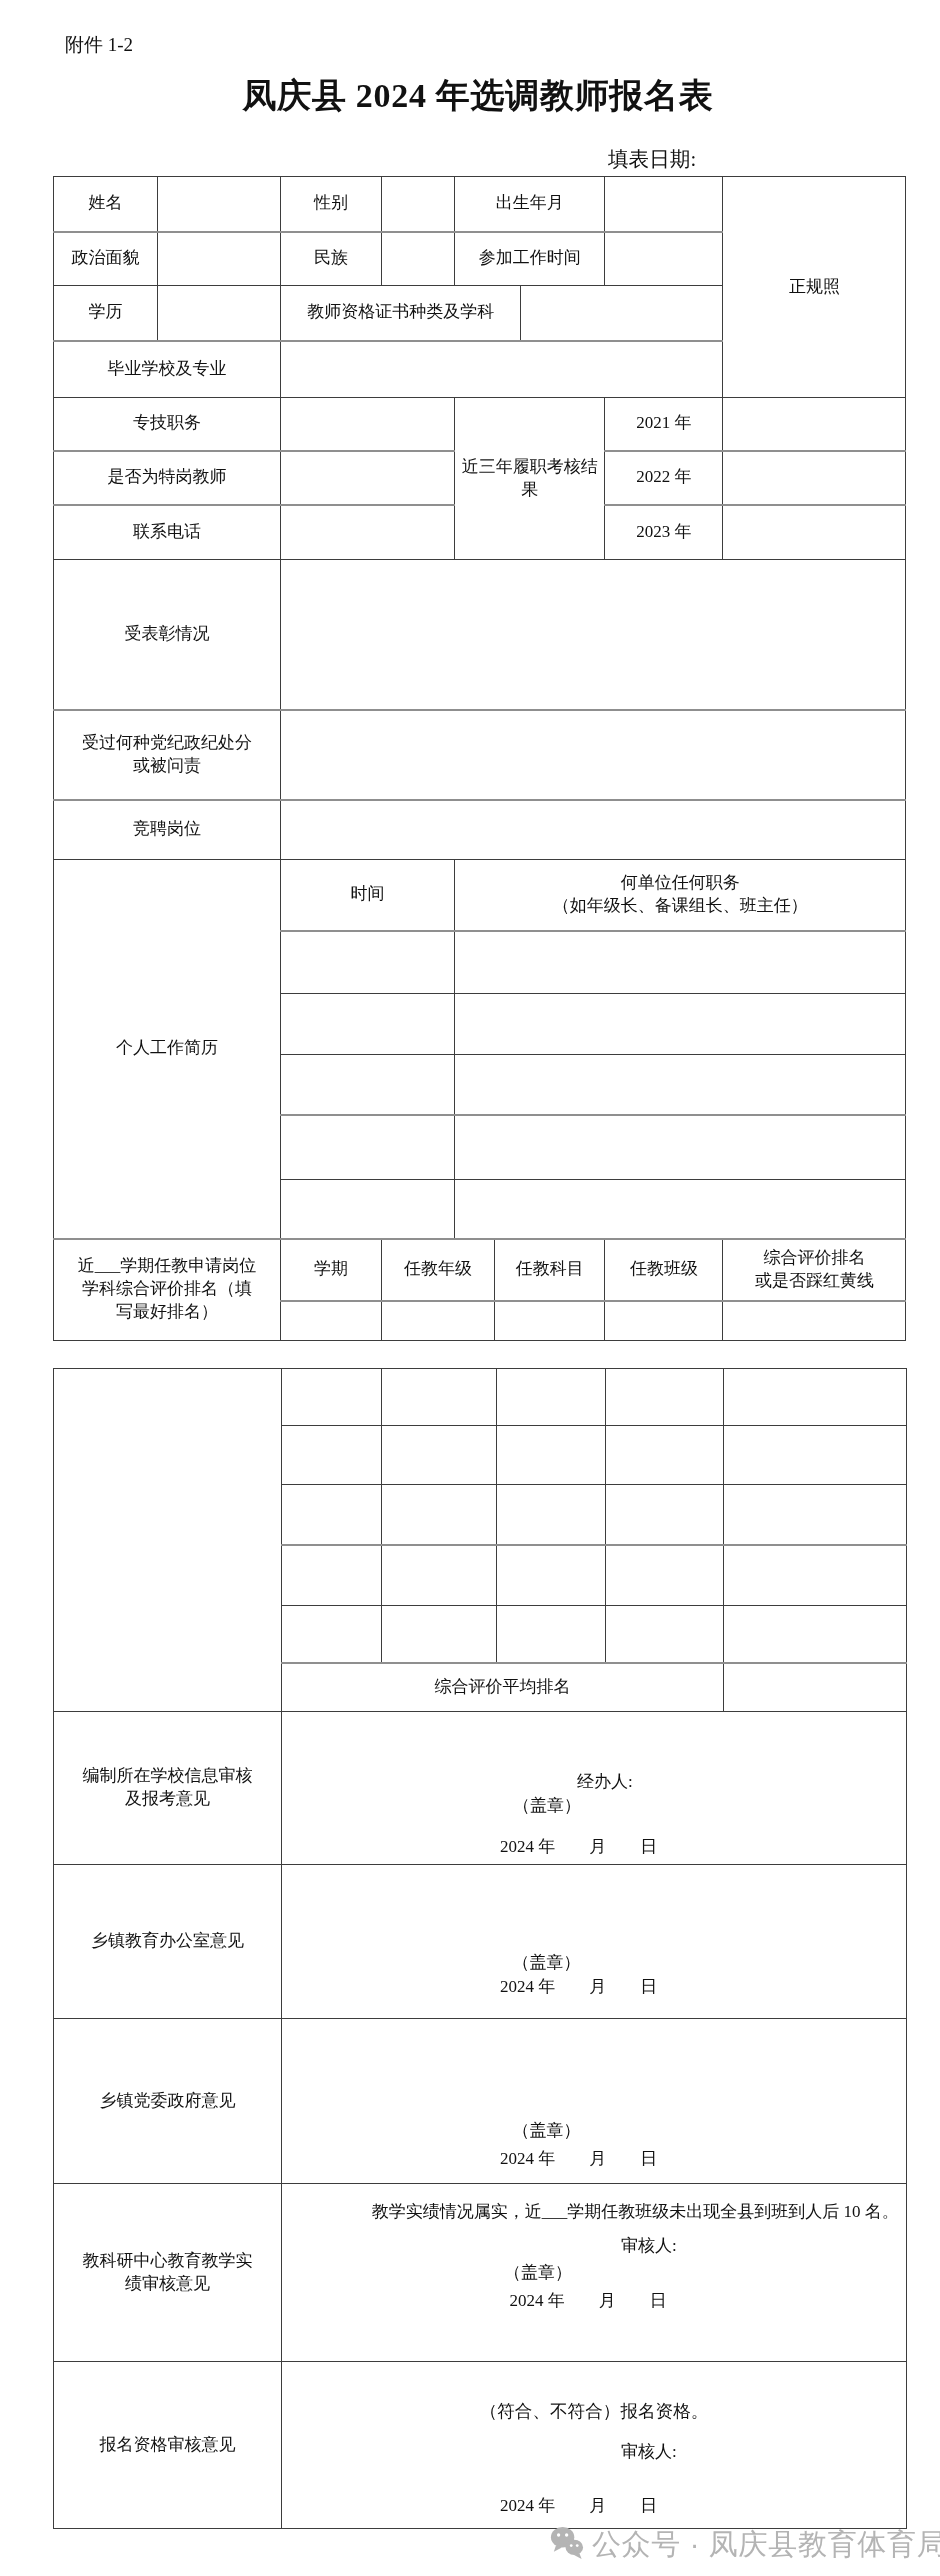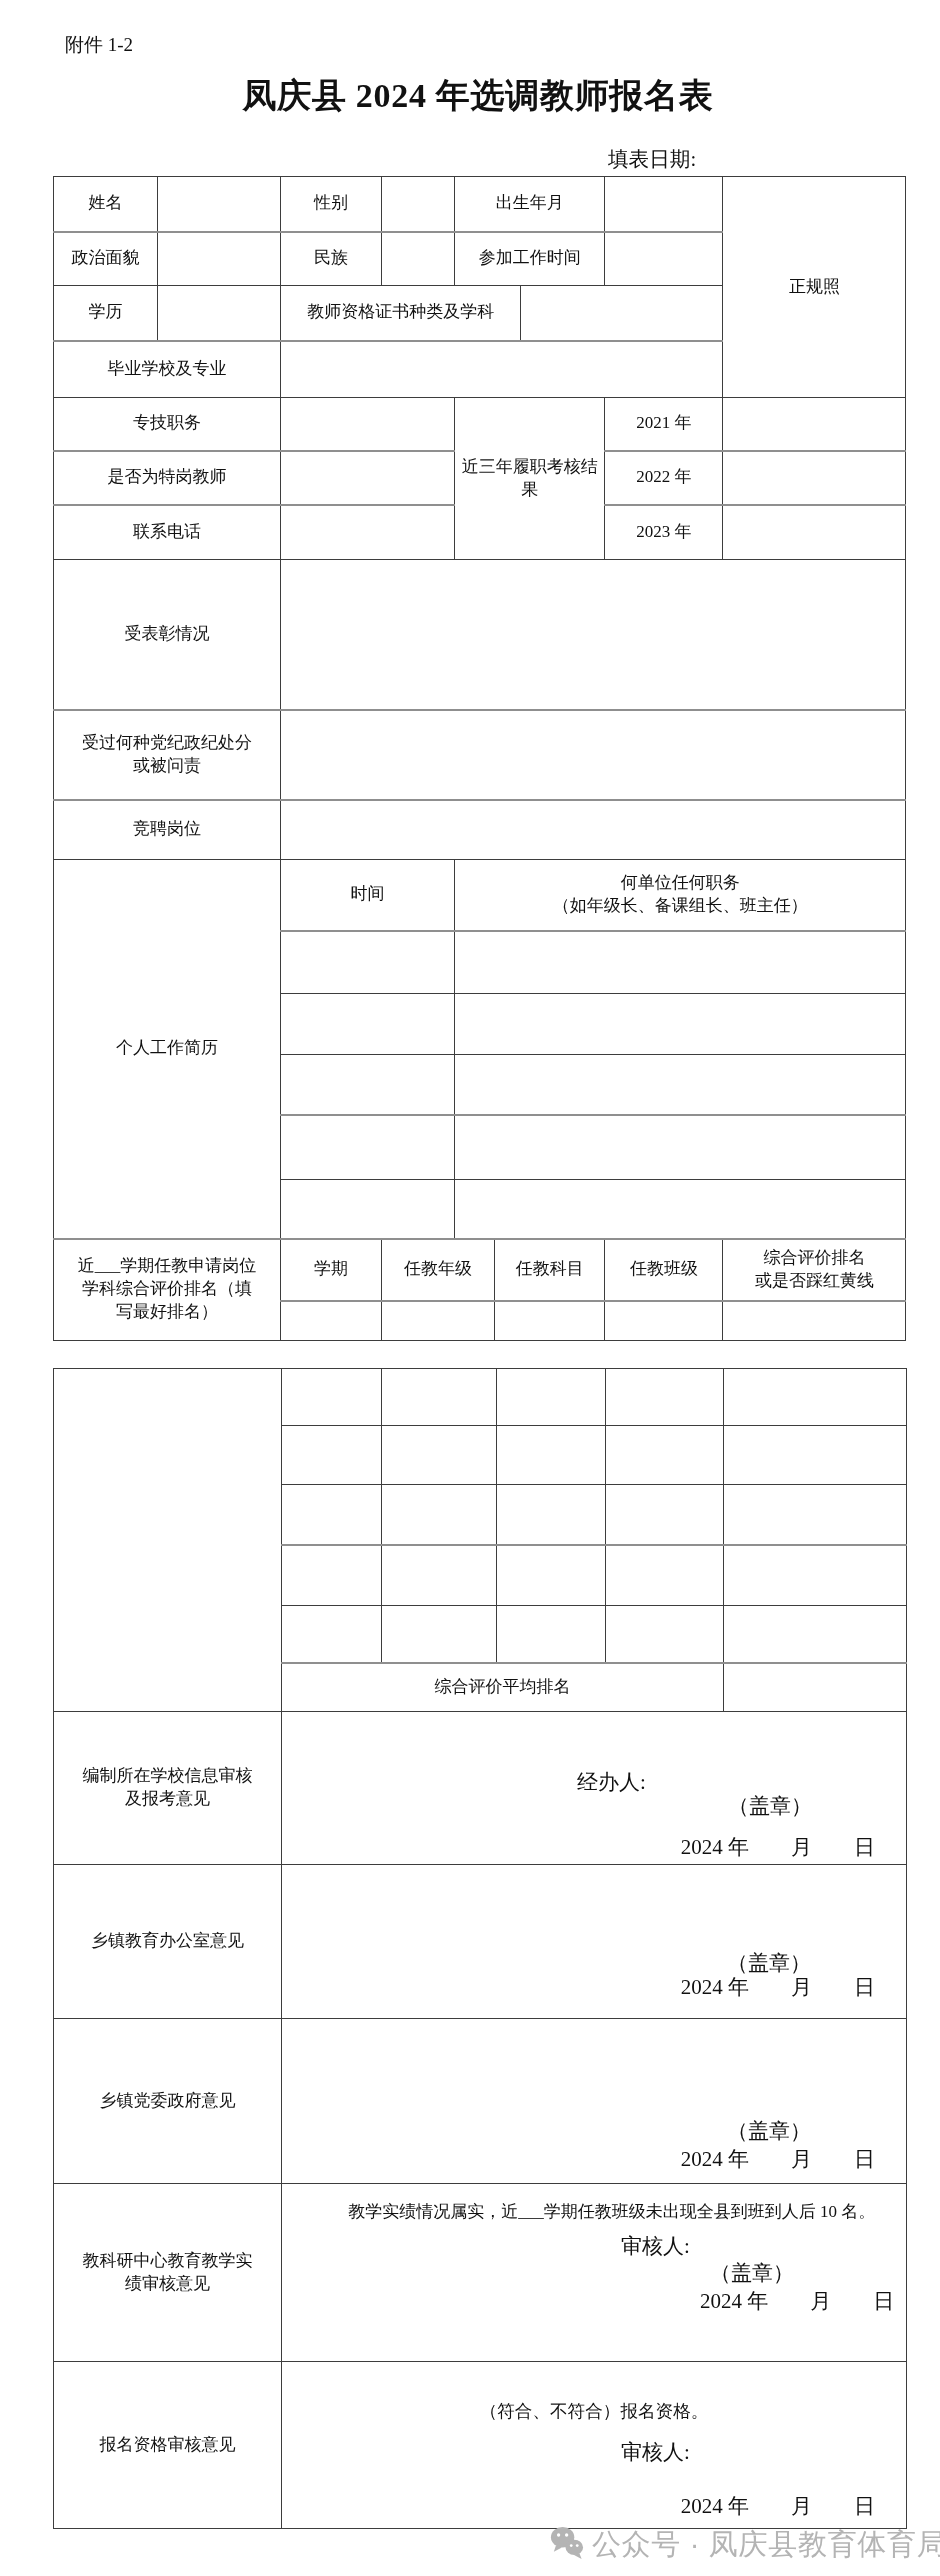--- a/index.html
+++ b/index.html
@@ -15,23 +15,23 @@
   table{border-collapse:collapse;table-layout:fixed;position:absolute;left:53px;
         background:#fff;border:1.5px solid #161616;}
   #t1{top:176px;width:853px;}
   #t2{top:1368px;width:853px;}
   td{border:0.7px solid #3d3d3d;text-align:center;vertical-align:middle;
      font-size:17px;padding:1.5px 2.9px;box-sizing:border-box;line-height:1.35;overflow:hidden;}
   tr.gs > td{border-top:2.2px solid #8f8f8f;text-align:center;}
   .narrow{max-width:185px;margin:12px auto;}
   .blk{display:block;}
   .opc{vertical-align:top;text-align:left;padding:0;}
-  .ol{font-size:21px;line-height:22px;}
-  .r{text-align:right;}
-  .body-text{text-indent:2em;text-align:center;line-height:1.85;font-size:17px;}
+  .ol{font-size:17px;line-height:22px;}
+  .r{text-align:center;}
+  .body-text{text-indent:2em;text-align:right;line-height:1.85;font-size:17px;}
 
   .wm{position:absolute;left:548px;top:2524px;display:flex;align-items:center;
       gap:5.9px;color:#b4b4b4;z-index:5;}
   .wm-text{font-size:29px;font-family:"Liberation Sans","DejaVu Sans",sans-serif;
            letter-spacing:0.7px;white-space:nowrap;}
 </style>
 </head>
 <body>
 
 <div class="attachment">附件 1-2</div>

